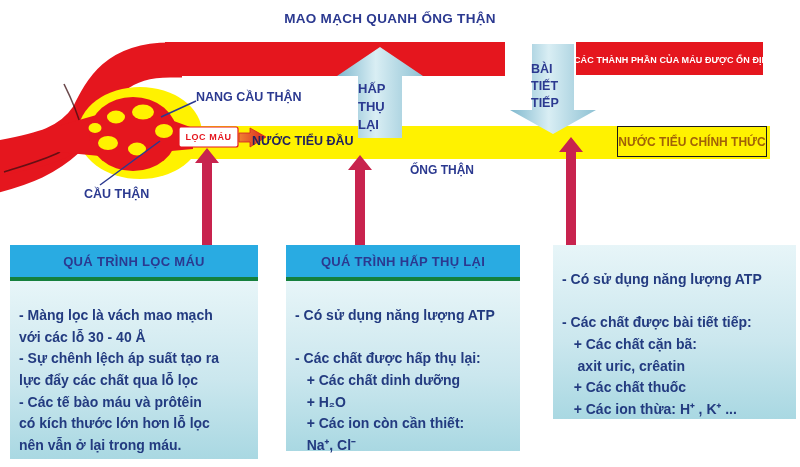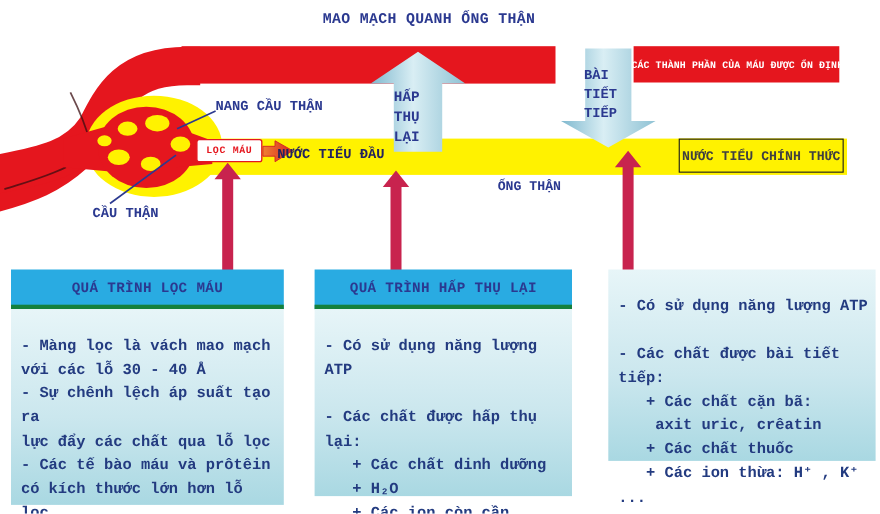--- a/index.html
+++ b/index.html
@@ -1,31 +1,31 @@
 <!DOCTYPE html>
 <html><head>
 <meta charset="utf-8">
 <style>
   html,body{margin:0;padding:0;background:#fff;}
   .stage{
     position:relative;width:800px;height:467px;overflow:hidden;background:#fff;
-    font-family:Liberation Mono, monospace;font-weight:bold;
+    font-family:Liberation Sans, sans-serif;font-weight:bold;
   }
   .stage svg{position:absolute;left:0;top:0;}
   .lbl{position:absolute;color:#2B3990;white-space:nowrap;}
   .title-top{left:255px;top:11px;width:270px;text-align:center;font-size:13.5px;letter-spacing:.3px;}
   .nang{left:196px;top:90px;font-size:12.5px;text-align:center;}
   .cau{left:84px;top:187px;font-size:12.5px;}
   .locmau{left:179px;top:127px;width:59px;height:20px;line-height:20px;text-align:center;
     font-size:9px;letter-spacing:.6px;color:#E5161E;white-space:nowrap;}
   .ntdau{left:252px;top:134px;font-size:12.5px;color:#23235e;}
   .ntct{left:617px;top:126px;width:150px;height:31px;background:#FFF200;border:1px solid #1a1a1a;
     box-sizing:border-box;display:flex;align-items:center;justify-content:center;
-    font-size:12px;color:#404040;position:absolute;}
-  .ongthan{left:410px;top:163px;width:100px;text-align:right;font-size:12px;}
+    font-size:12px;color:#a16207;position:absolute;}
+  .ongthan{left:410px;top:163px;width:100px;text-align:left;font-size:12px;}
   .bloodstable{left:574px;top:55px;width:182px;text-align:center;font-size:9px;color:#fff;letter-spacing:.1px;}
   .vlabel{white-space:pre-line;font-size:13px;line-height:18px;}
   .haplai{left:358px;top:80px;width:44px;}
   .baitiet{left:531px;top:61px;width:44px;font-size:12.5px;line-height:17px;}
   .box{position:absolute;}
   .box .hd{height:32px;background:#29ABE2;border-bottom:4px solid #15803d;display:flex;
     align-items:center;justify-content:center;color:#2B3990;font-size:13px;letter-spacing:.3px;}
   .box .bd{background:linear-gradient(180deg,#E7F5F8 0%,#CBE7EE 55%,#A9D8E2 100%);
     color:#233B80;font-size:14px;line-height:1.55;white-space:pre-wrap;
     padding:24px 6px 0 9px;box-sizing:border-box;}

